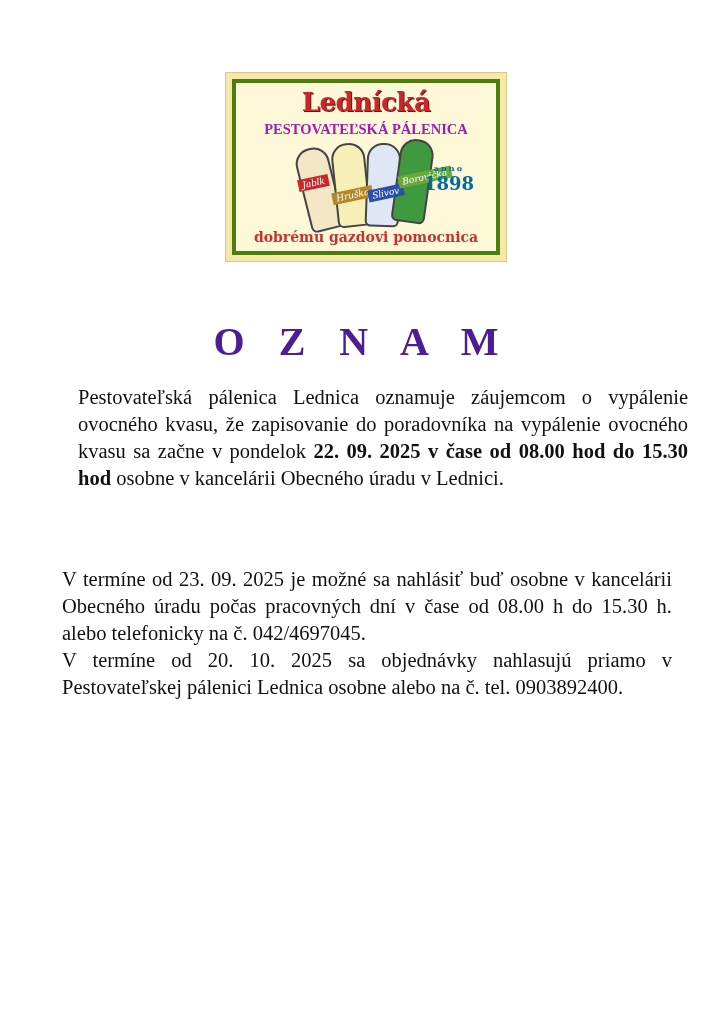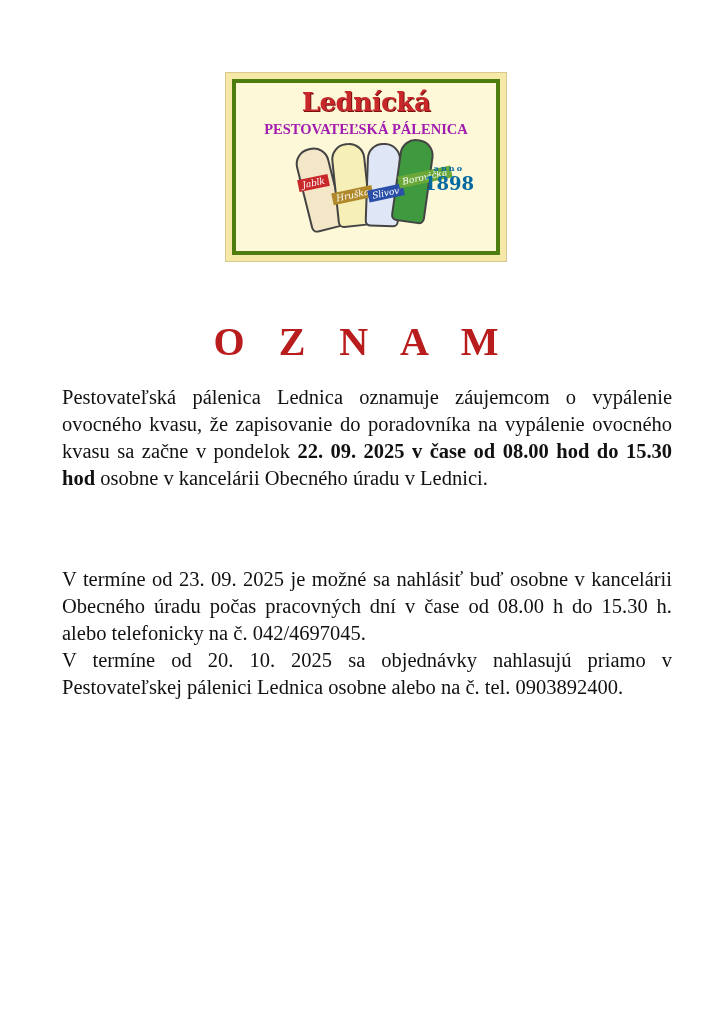--- a/index.html
+++ b/index.html
@@ -19,24 +19,24 @@
             border:2px solid #444; box-sizing:border-box; }
   .ribbon { position:absolute; font-size:9px; font-style:italic; color:#fff; padding:1px 4px;
             font-family:"DejaVu Serif", serif; transform:rotate(-12deg); white-space:nowrap; }
   .logo-anno { position:absolute; right:22px; top:80px; text-align:center; font-family:"DejaVu Serif", serif;
                font-weight:bold; color:#0369a1; }
   .logo-anno .a { font-size:8px; letter-spacing:2px; }
   .logo-anno .y { font-size:18px; }
   .logo-slogan { position:absolute; bottom:6px; left:0; right:0; text-align:center;
                  font-family:"DejaVu Serif", serif; font-weight:bold; font-size:14px; color:#c8322c; }
   .title { position:absolute; top:318px; left:0; width:724px; text-align:center;
-           font-size:40px; font-weight:bold; color:#b91c1c; letter-spacing:12px; }
+           font-size:40px; font-weight:bold; color:#4c1d95; letter-spacing:12px; }
   .para { position:absolute; left:62px; width:610px; font-size:20.5px; line-height:27px;
           text-align:justify; margin:0; }
-  .p1 { top:384px; } .p2 { top:542px;margin-top:24px; } .p3 { top:647px; }
+  .p1 { top:384px;margin-left:16px; } .p2 { top:542px;margin-top:24px; } .p3 { top:647px; }
   b { font-weight:bold; }
 </style>
 </head>
 <body>
 
 <div class="logo">
   <div class="logo-inner">
     <div class="logo-brand">Lednícká</div>
     <div class="logo-sub">PESTOVATEĽSKÁ PÁLENICA</div>
     <div class="logo-bottles">
@@ -46,20 +46,21 @@
       <div class="bottle" style="left:98px;top:-2px;background:#3f9a3f;transform:rotate(8deg);"></div>
       <span class="ribbon" style="left:0;top:36px;background:#c8282a;">Jablk</span>
       <span class="ribbon" style="left:34px;top:48px;background:#b08a2a;">Hruška</span>
       <span class="ribbon" style="left:70px;top:46px;background:#2a4fa8;">Slivov</span>
       <span class="ribbon" style="left:100px;top:30px;background:#6aa83a;">Borovička</span>
     </div>
     <div class="logo-anno">
       <div class="a">anno</div>
       <div class="y">1898</div>
     </div>
+    <div class="logo-slogan">dobrému gazdovi pomocnica</div>
   </div>
 </div>
 
 <div class="title">O Z N A M</div>
 
 <p class="para p1"><span>Pestovateľská pálenica Lednica oznamuje záujemcom o vypálenie ovocného kvasu, že zapisovanie do poradovníka na vypálenie ovocného kvasu sa začne v pondelok </span><b>22. 09. 2025 v čase od 08.00 hod do 15.30 hod</b><span> osobne v kancelárii Obecného úradu v Lednici.</span></p>
 
 <p class="para p2">V termíne od 23. 09. 2025 je možné sa nahlásiť buď osobne v kancelárii Obecného úradu počas pracovných dní v čase od 08.00 h do 15.30 h. alebo telefonicky na č. 042/4697045.</p>
 
 <p class="para p3">V termíne od 20. 10. 2025 sa objednávky nahlasujú priamo v Pestovateľskej pálenici Lednica osobne alebo na č. tel. 0903892400.</p>

